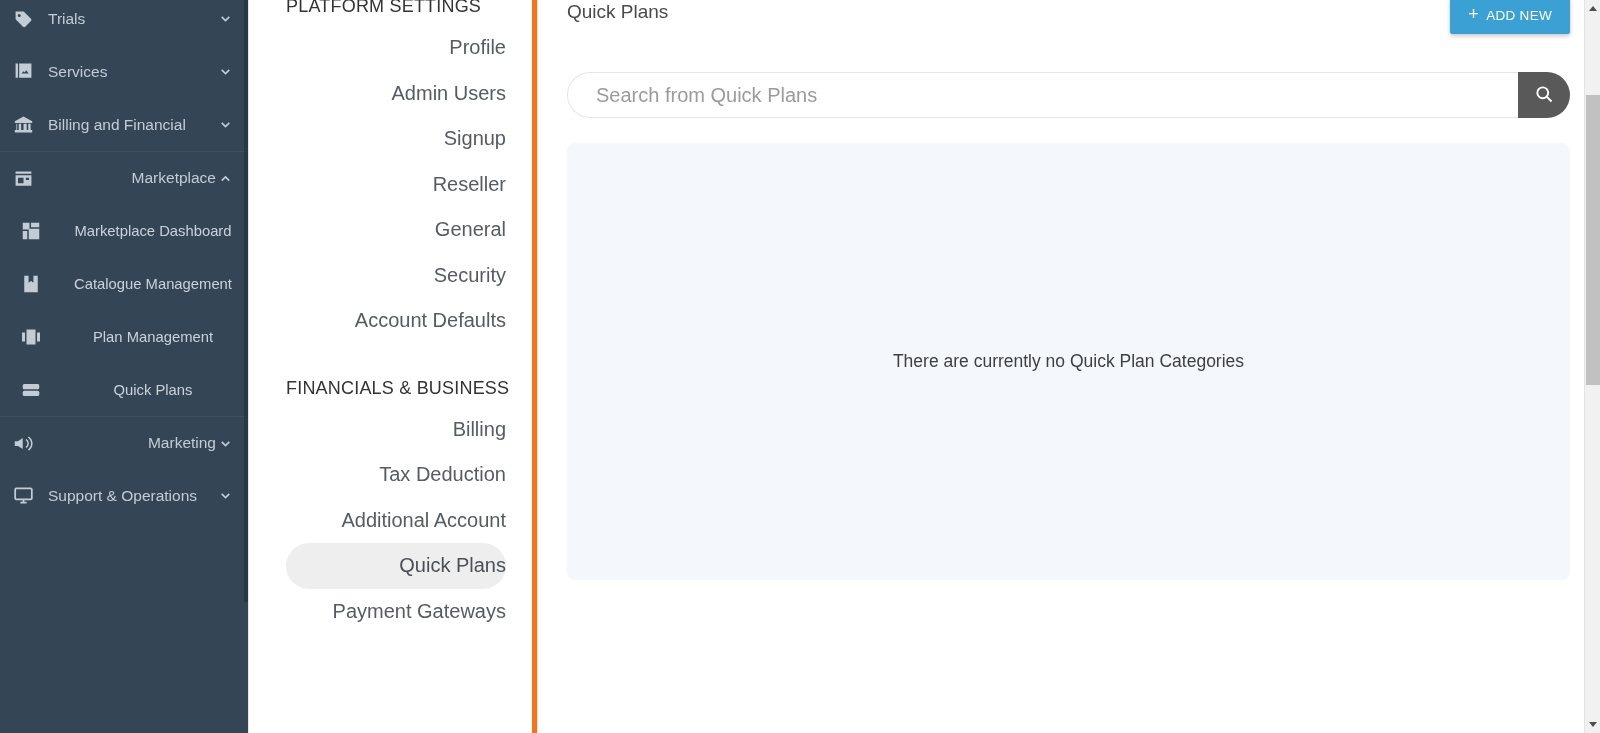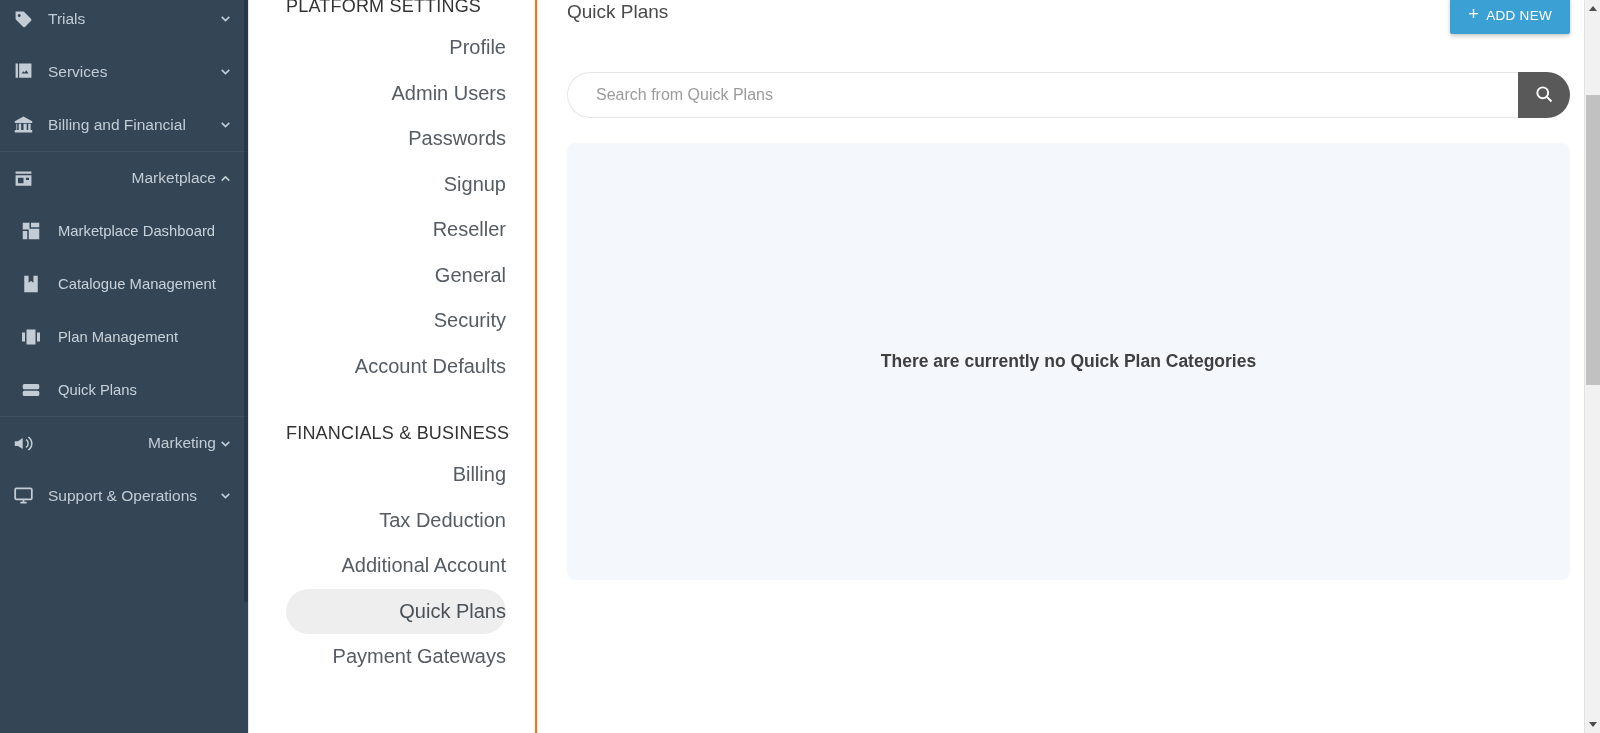--- a/index.html
+++ b/index.html
@@ -68,20 +68,21 @@
   }
   .sb-sub {
     display: flex;
     align-items: center;
     height: 53px;
     padding-left: 22px;
     color: #c9d2d9;
     font-size: 14.8px;
     cursor: pointer;
     user-select: none;
+    text-align: center;
   }
   .sb-sub .sb-ico {
     width: 30px;
     flex: 0 0 30px;
     display: flex;
     align-items: center;
     color: #c3ccd4;
   }
   .sb-sub .sb-label { padding-left: 6px; }
 
@@ -105,21 +106,21 @@
   }
 
   
   .navpanel {
     position: relative;
     width: 289px;
     flex: 0 0 289px;
     height: 733px;
     background: #ffffff;
     border-left: 1px solid #e4e4e4;
-    border-right: 2px solid #f97316;
+    border-right: 5px solid #f97316;
     overflow: hidden;
   }
   .np-scroll {
     position: absolute;
     top: -12px;
     left: 0;
     width: 287px;
   }
   .np-head {
     font-size: 18px;
@@ -200,21 +201,21 @@
     display: flex;
     align-items: stretch;
   }
   .search-input {
     flex: 1 1 auto;
     height: 46px;
     border: 1px solid #e6e6e6;
     border-right: none;
     border-radius: 24px 0 0 24px;
     padding-left: 28px;
-    font-size: 16px;
+    font-size: 20px;
     color: #5a5a5a;
     font-family: "Liberation Sans", sans-serif;
     outline: none;
     background: #ffffff;
   }
   .search-input::placeholder { color: #9b9b9b; }
   .search-btn {
     flex: 0 0 52px;
     width: 52px;
     background: #595959;
@@ -228,21 +229,20 @@
   }
 
   .empty-panel {
     margin-top: 25px;
     height: 437px;
     background: #f4f8fc;
     border-radius: 8px;
     display: flex;
     align-items: center;
     justify-content: center;
-    font-weight: bold;
   }
   .empty-text {
     font-size: 17.5px;
     color: #3f3f3f;
   }
 
   
   .winscroll {
     position: absolute;
     top: 0;
@@ -433,23 +433,20 @@
 
   <div class="navpanel">
     <div class="np-scroll">
 
       <div class="np-head">PLATFORM SETTINGS</div>
       <div class="np-item">
           <span>Profile</span>
         </div>
       <div class="np-item">
           <span>Admin Users</span>
-        </div>
-      <div class="np-item">
-          <span>Passwords</span>
         </div>
       <div class="np-item">
           <span>Signup</span>
         </div>
       <div class="np-item">
           <span>Reseller</span>
         </div>
       <div class="np-item">
           <span>General</span>
         </div>

